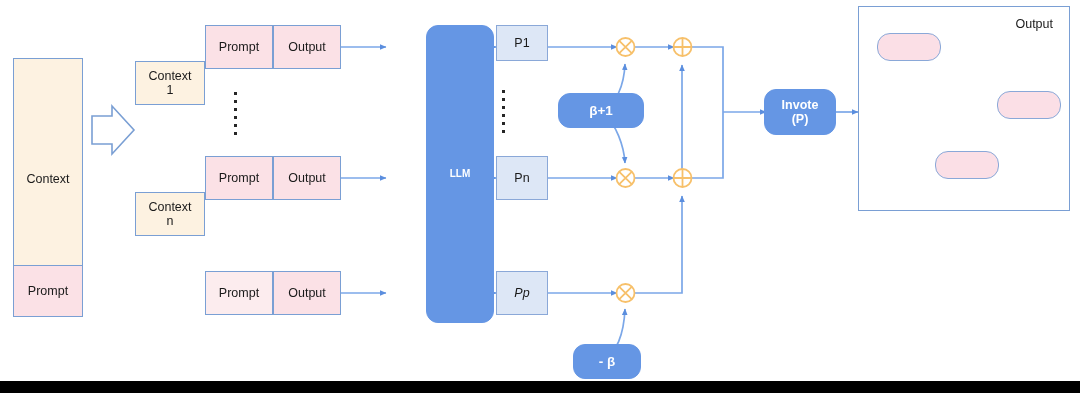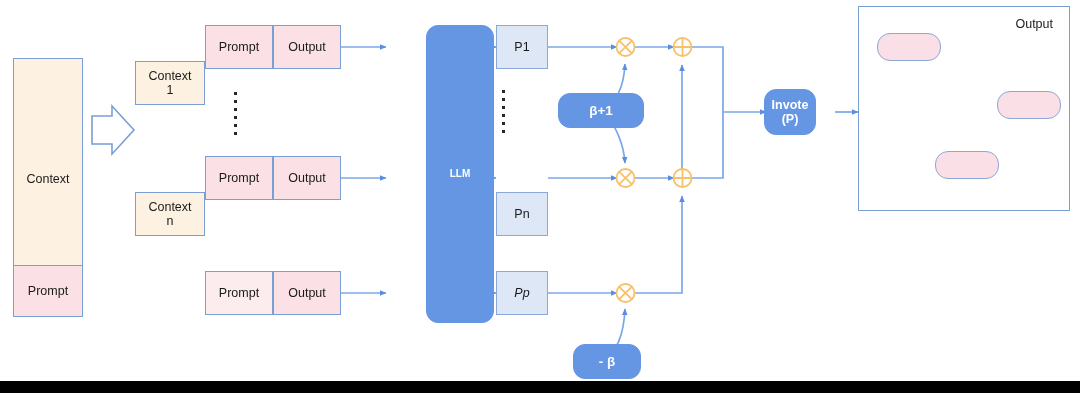--- a/index.html
+++ b/index.html
@@ -153,38 +153,38 @@
       <i></i>
       <i></i>
       <i></i>
       <i></i>
   </div>
 
   <div class="box blue" style="left:386px;top:25px;width:68px;height:298px;font-size:10px;justify-content:center;">
     <span>LLM</span>
   </div>
 
-  <div class="box lblue t" style="left:496px;top:25px;width:52px;height:44px;">
+  <div class="box lblue t" style="left:496px;top:25px;width:52px;height:36px;">
     <span>P1</span>
   </div>
-  <div class="box lblue t" style="left:496px;top:156px;width:52px;height:44px;margin-top:36px;">
+  <div class="box lblue t" style="left:496px;top:156px;width:52px;height:44px;">
     <span>Pn</span>
   </div>
   <div class="box lblue t" style="left:496px;top:271px;width:52px;height:44px;font-style:italic;">
     <span>Pp</span>
   </div>
 
   <div class="box blue" style="left:518px;top:93px;width:86px;height:35px;font-size:13.5px;">
     <span>β+1</span>
   </div>
   <div class="box blue" style="left:533px;top:344px;width:68px;height:35px;font-size:13.5px;">
     <span>- β</span>
   </div>
 
-  <div class="box blue" style="left:724px;top:89px;width:52px;height:46px;font-size:12.5px;flex-direction:column;">
+  <div class="box blue" style="left:724px;top:89px;width:72px;height:46px;font-size:12.5px;flex-direction:column;">
     <span>Invote</span>
     <span>(P)</span>
   </div>
 
   <div class="box plain" style="left:858px;top:6px;width:212px;height:205px;display:block;">
     <span class="t" style="position:absolute;right:16px;top:10px;">Output</span>
     <div class="pill" style="left:18px;top:26px;width:62px;height:26px;"></div>
     <div class="pill" style="left:138px;top:84px;width:62px;height:26px;"></div>
     <div class="pill" style="left:76px;top:144px;width:62px;height:26px;"></div>
   </div>

